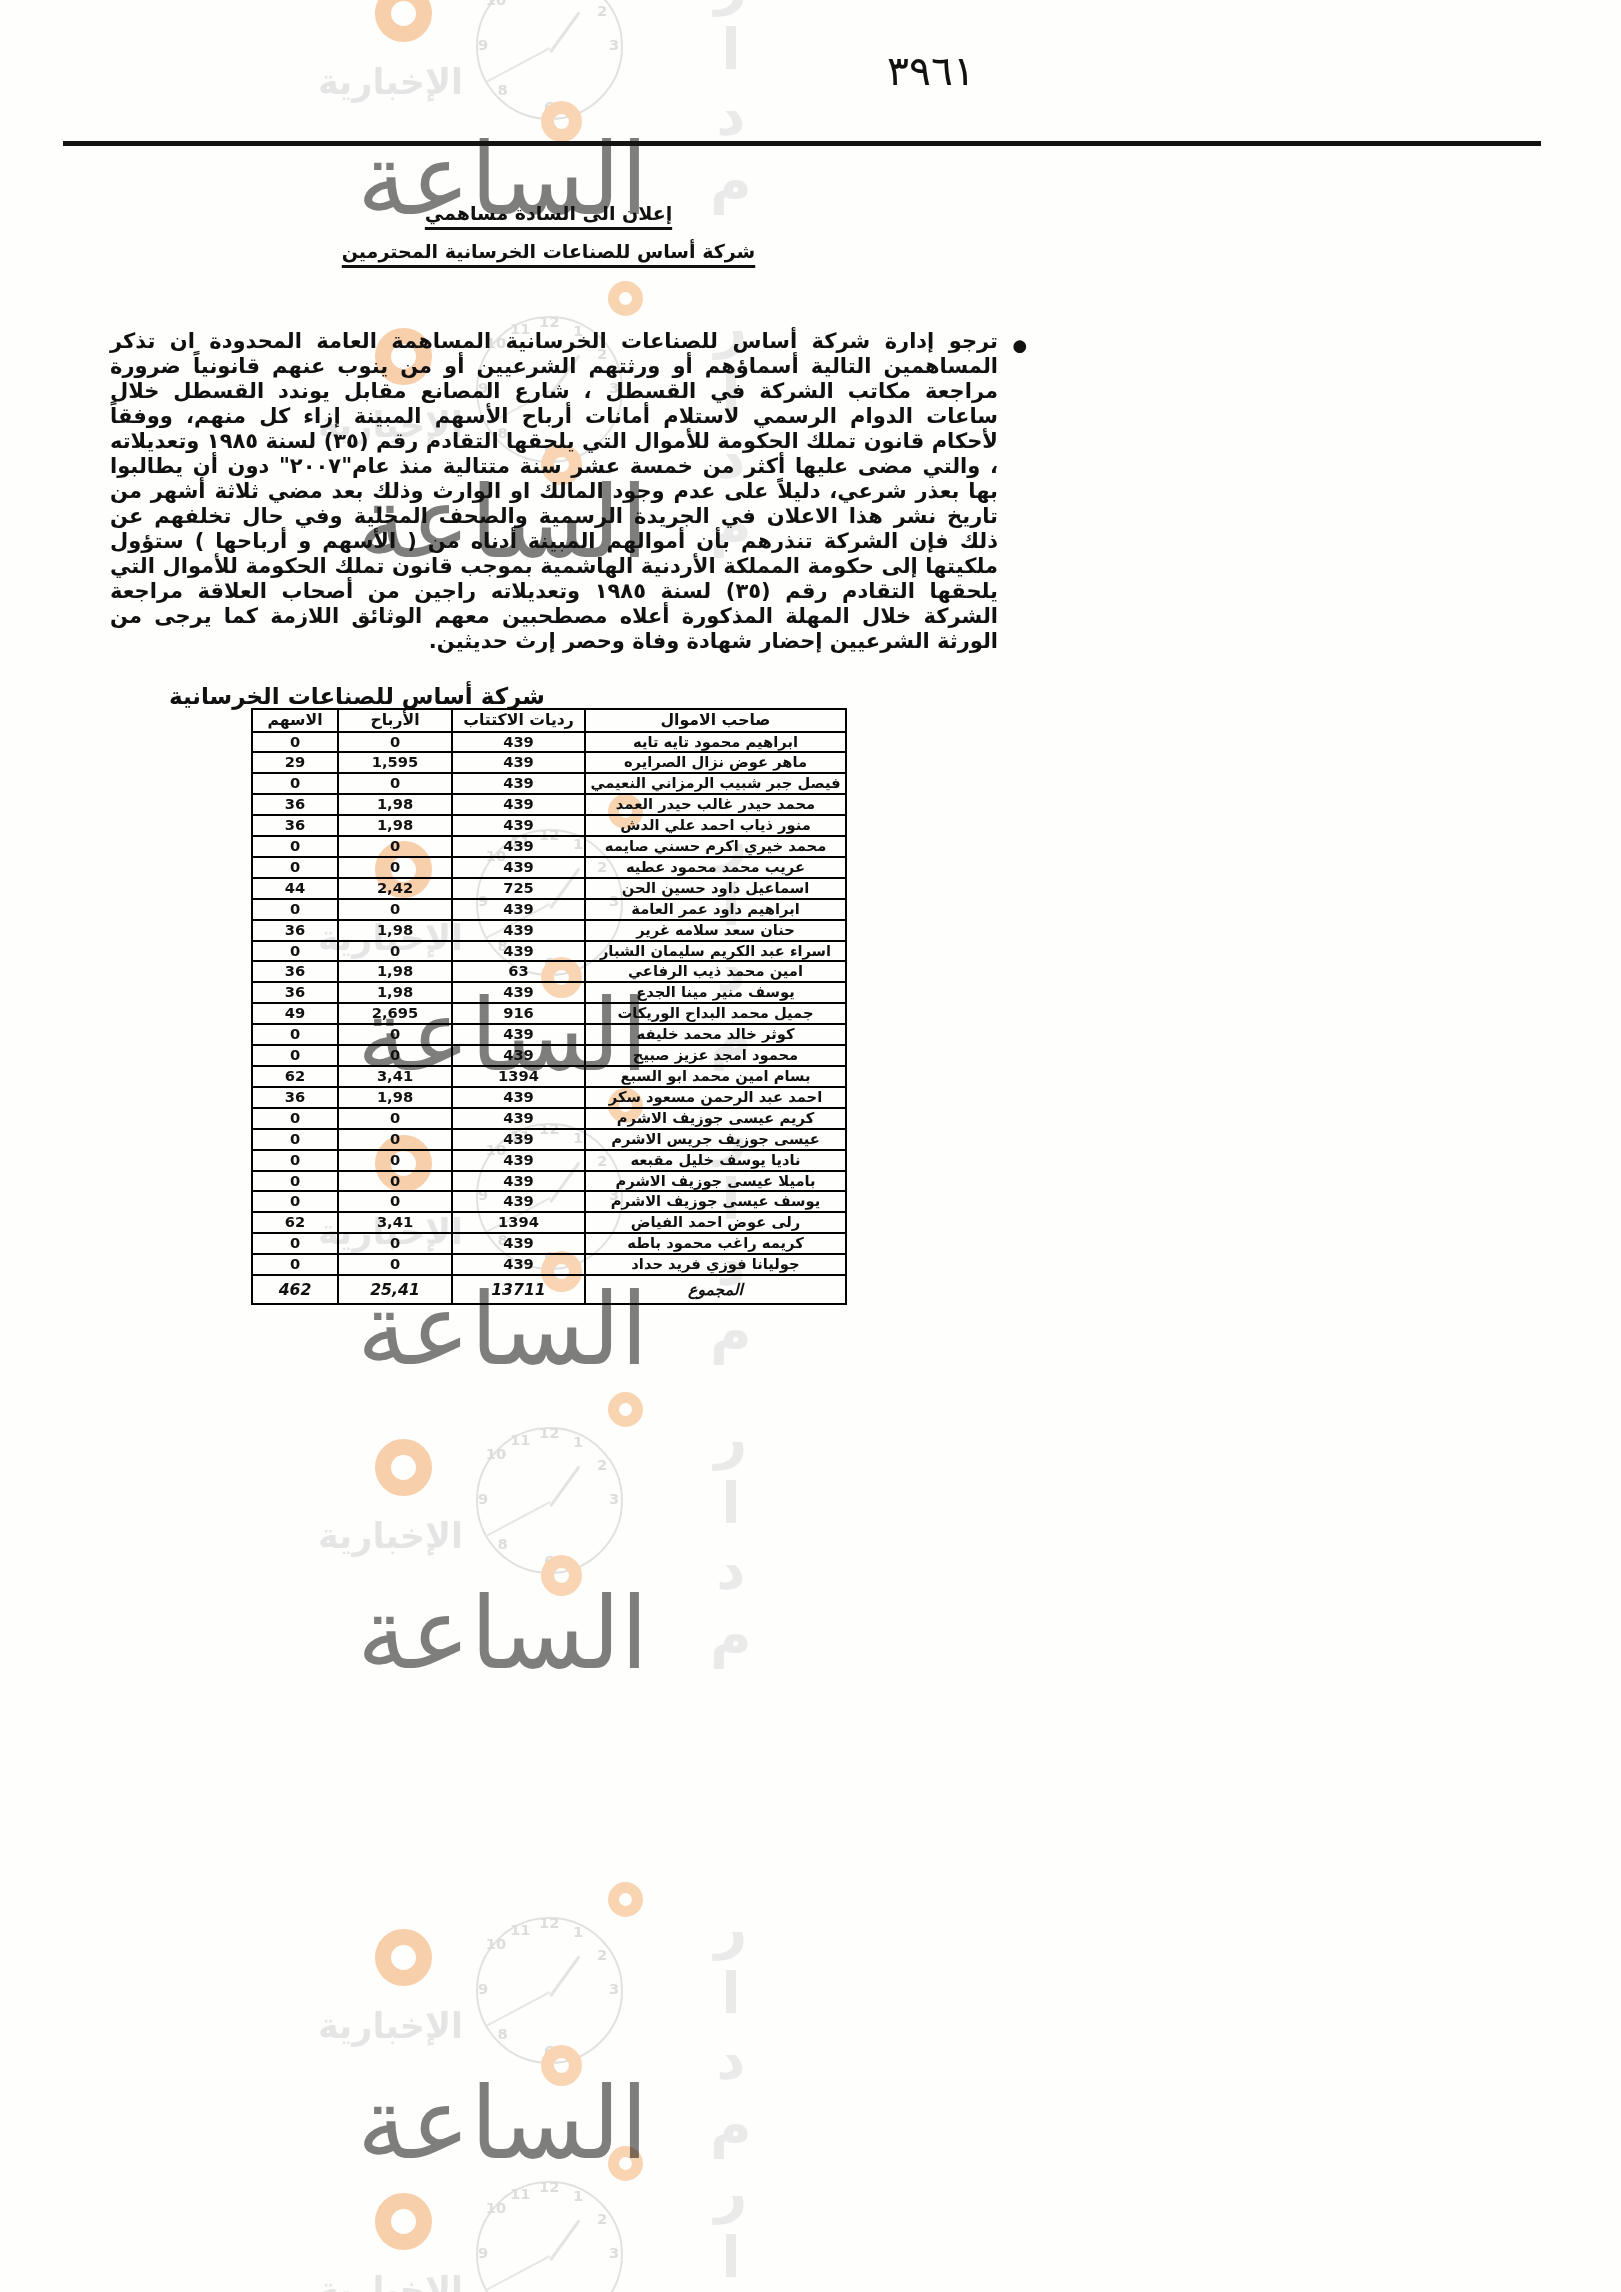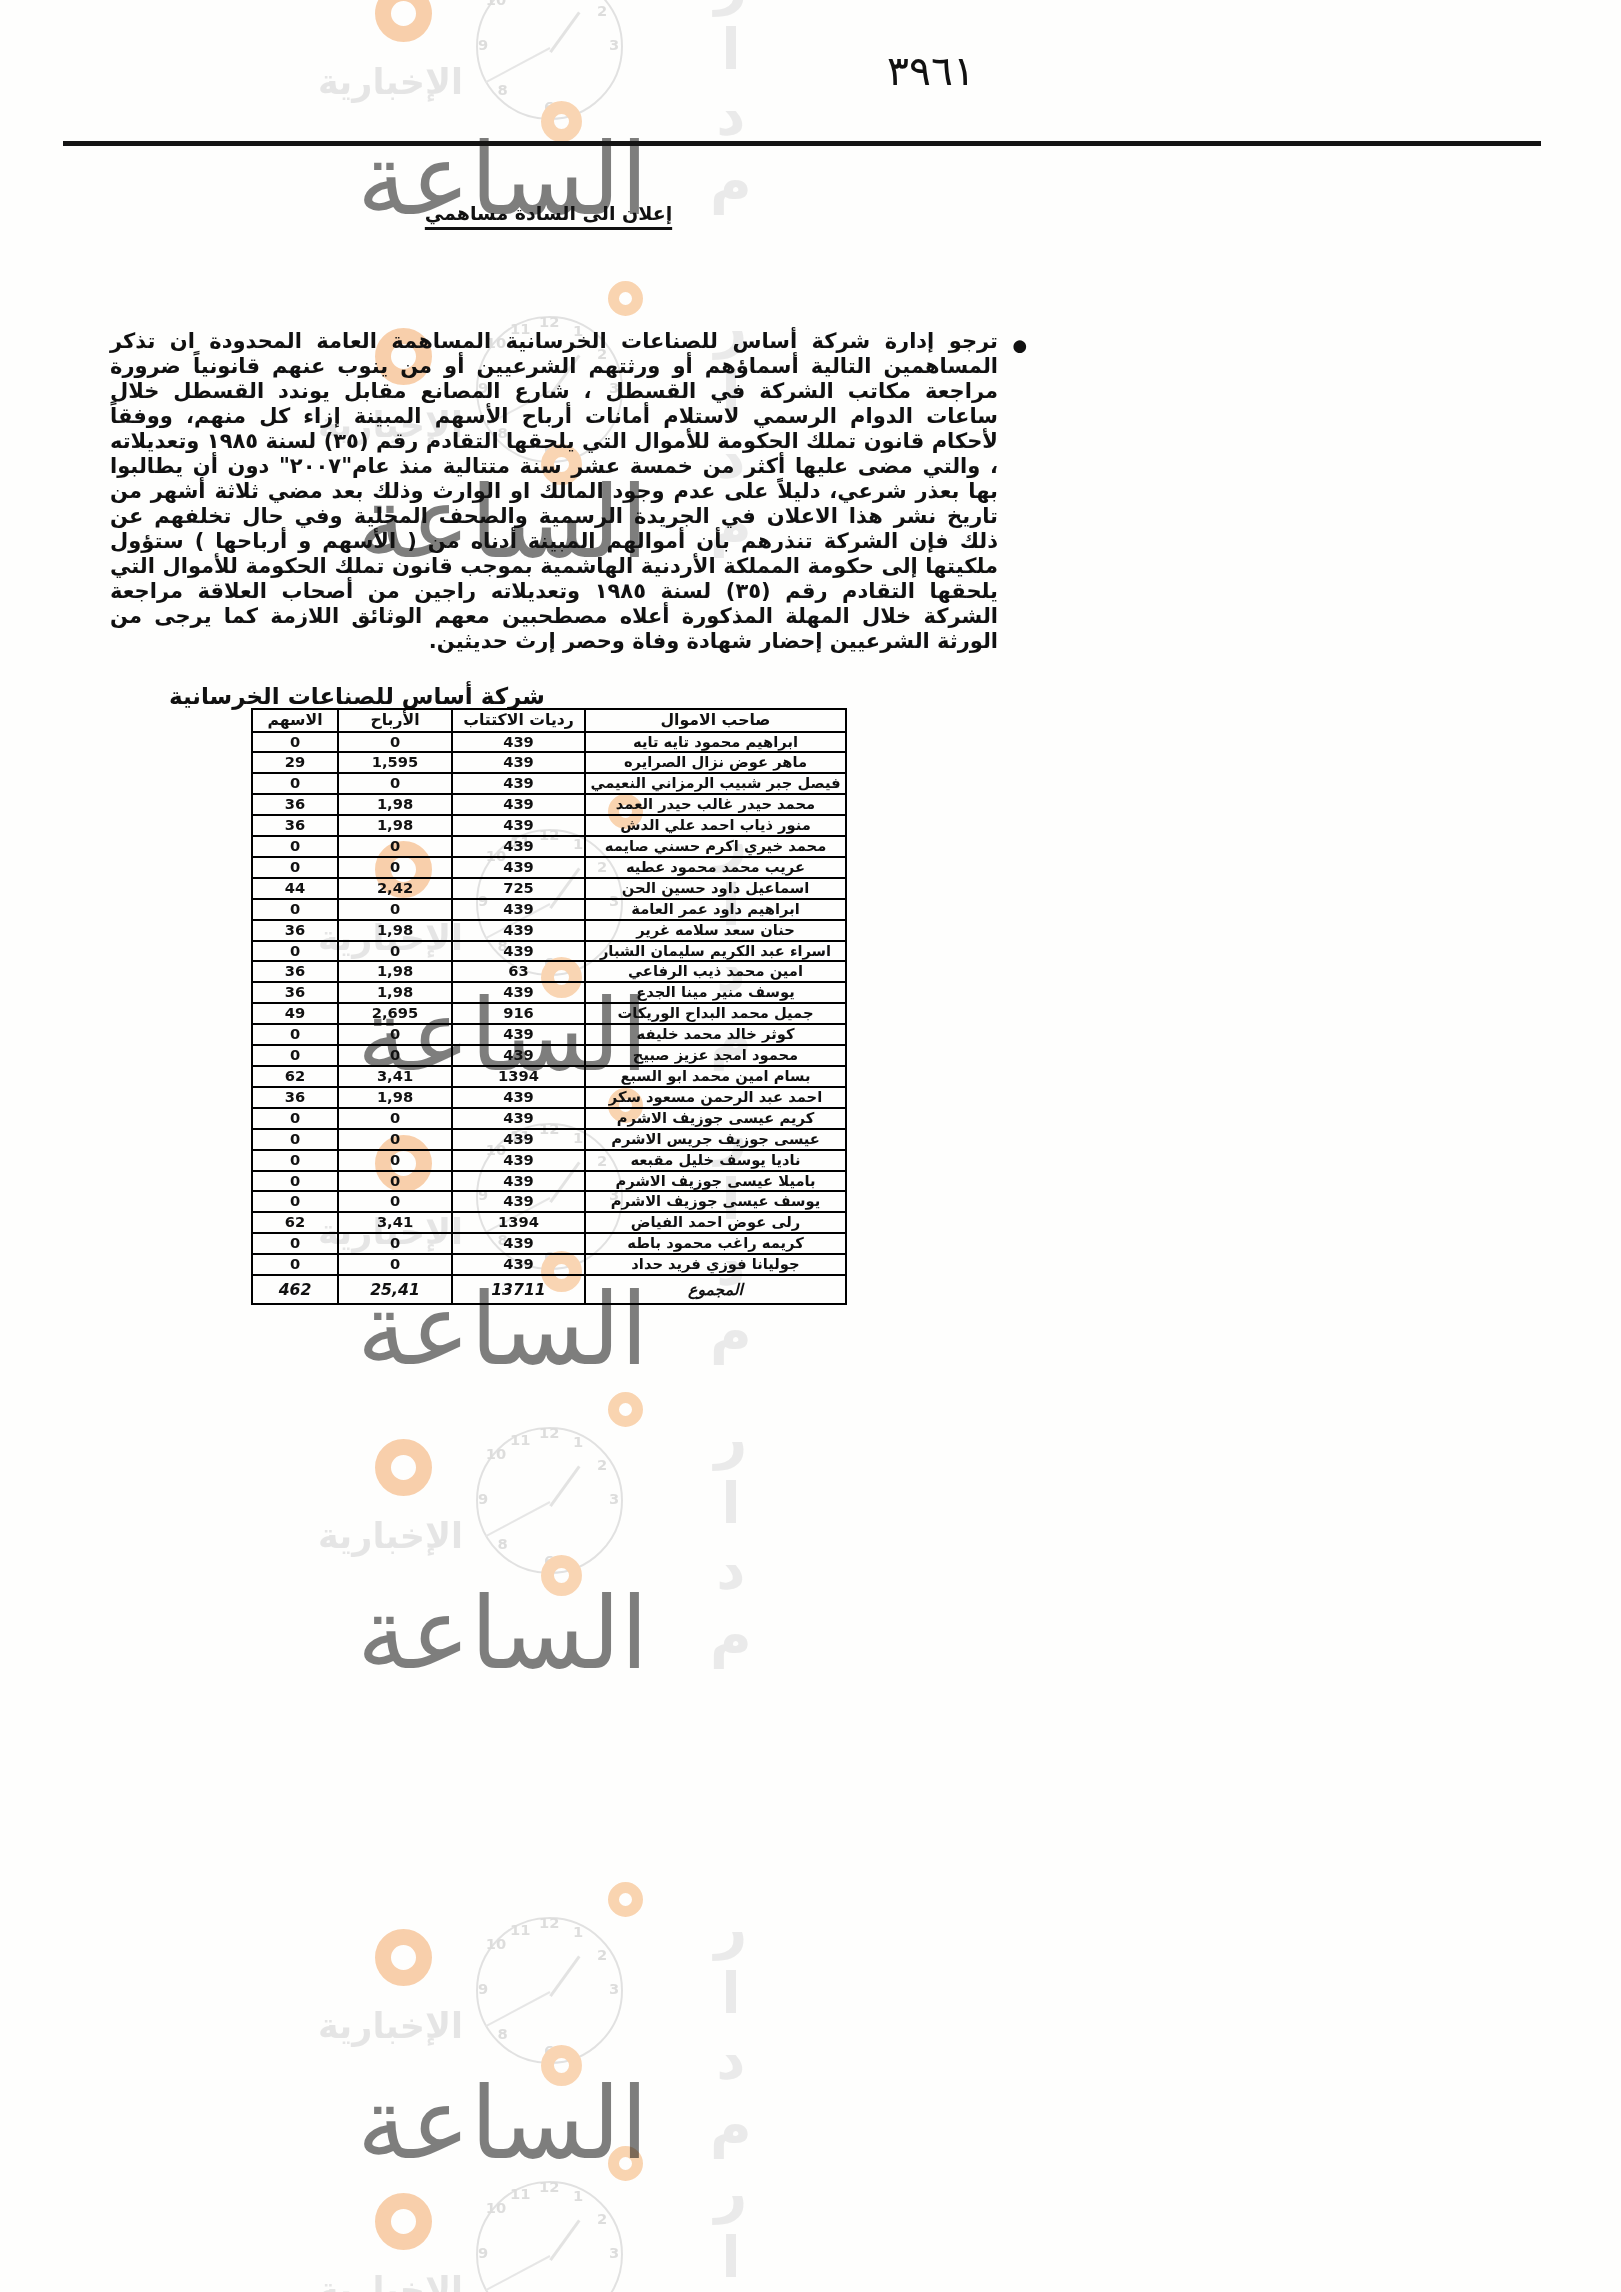--- a/index.html
+++ b/index.html
@@ -248,20 +248,21 @@
 
   </div>
 
   <div class="rule"></div>
 
 
   <div class="page-number">٣٩٦١</div>
 
   <div class="titles">
     <div class="title">إعلان الى السادة مساهمي</div>
+    <div class="title">شركة أساس للصناعات الخرسانية المحترمين</div>
   </div>
 
   <div class="body-block">
     <span class="bullet">●</span>
     <div class="body-text">ترجو إدارة شركة أساس للصناعات الخرسانية المساهمة العامة المحدودة ان تذكر المساهمين التالية أسماؤهم أو ورثتهم الشرعيين أو من ينوب عنهم قانونياً ضرورة مراجعة مكاتب الشركة في القسطل ، شارع المصانع مقابل يوندد القسطل خلال ساعات الدوام الرسمي لاستلام أمانات أرباح الأسهم المبينة إزاء كل منهم، ووفقاً لأحكام قانون تملك الحكومة للأموال التي يلحقها التقادم رقم (٣٥) لسنة ١٩٨٥ وتعديلاته ، والتي مضى عليها أكثر من خمسة عشر سنة متتالية منذ عام"٢٠٠٧" دون أن يطالبوا بها بعذر شرعي، دليلاً على عدم وجود المالك او الوارث وذلك بعد مضي ثلاثة أشهر من تاريخ نشر هذا الاعلان في الجريدة الرسمية والصحف المحلية وفي حال تخلفهم عن ذلك فإن الشركة تنذرهم بأن أموالهم المبينة أدناه من ( الأسهم و أرباحها ) ستؤول ملكيتها إلى حكومة المملكة الأردنية الهاشمية بموجب قانون تملك الحكومة للأموال التي يلحقها التقادم رقم (٣٥) لسنة ١٩٨٥ وتعديلاته راجين من أصحاب العلاقة مراجعة الشركة خلال المهلة المذكورة أعلاه مصطحبين معهم الوثائق اللازمة كما يرجى من الورثة الشرعيين إحضار شهادة وفاة وحصر إرث حديثين.</div>
   </div>
 
   <div class="table-title">شركة أساس للصناعات الخرسانية</div>
 
   <table class="share-table">

